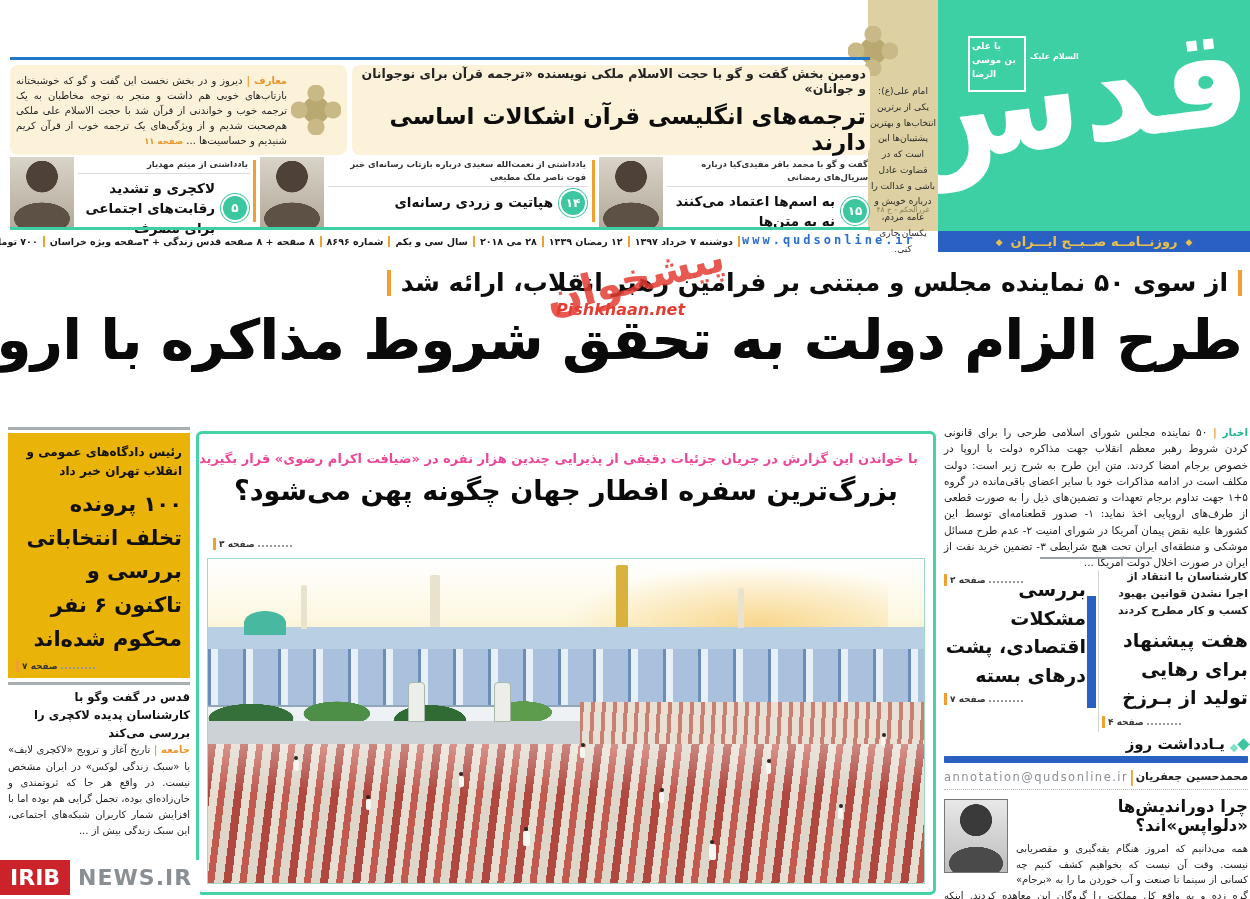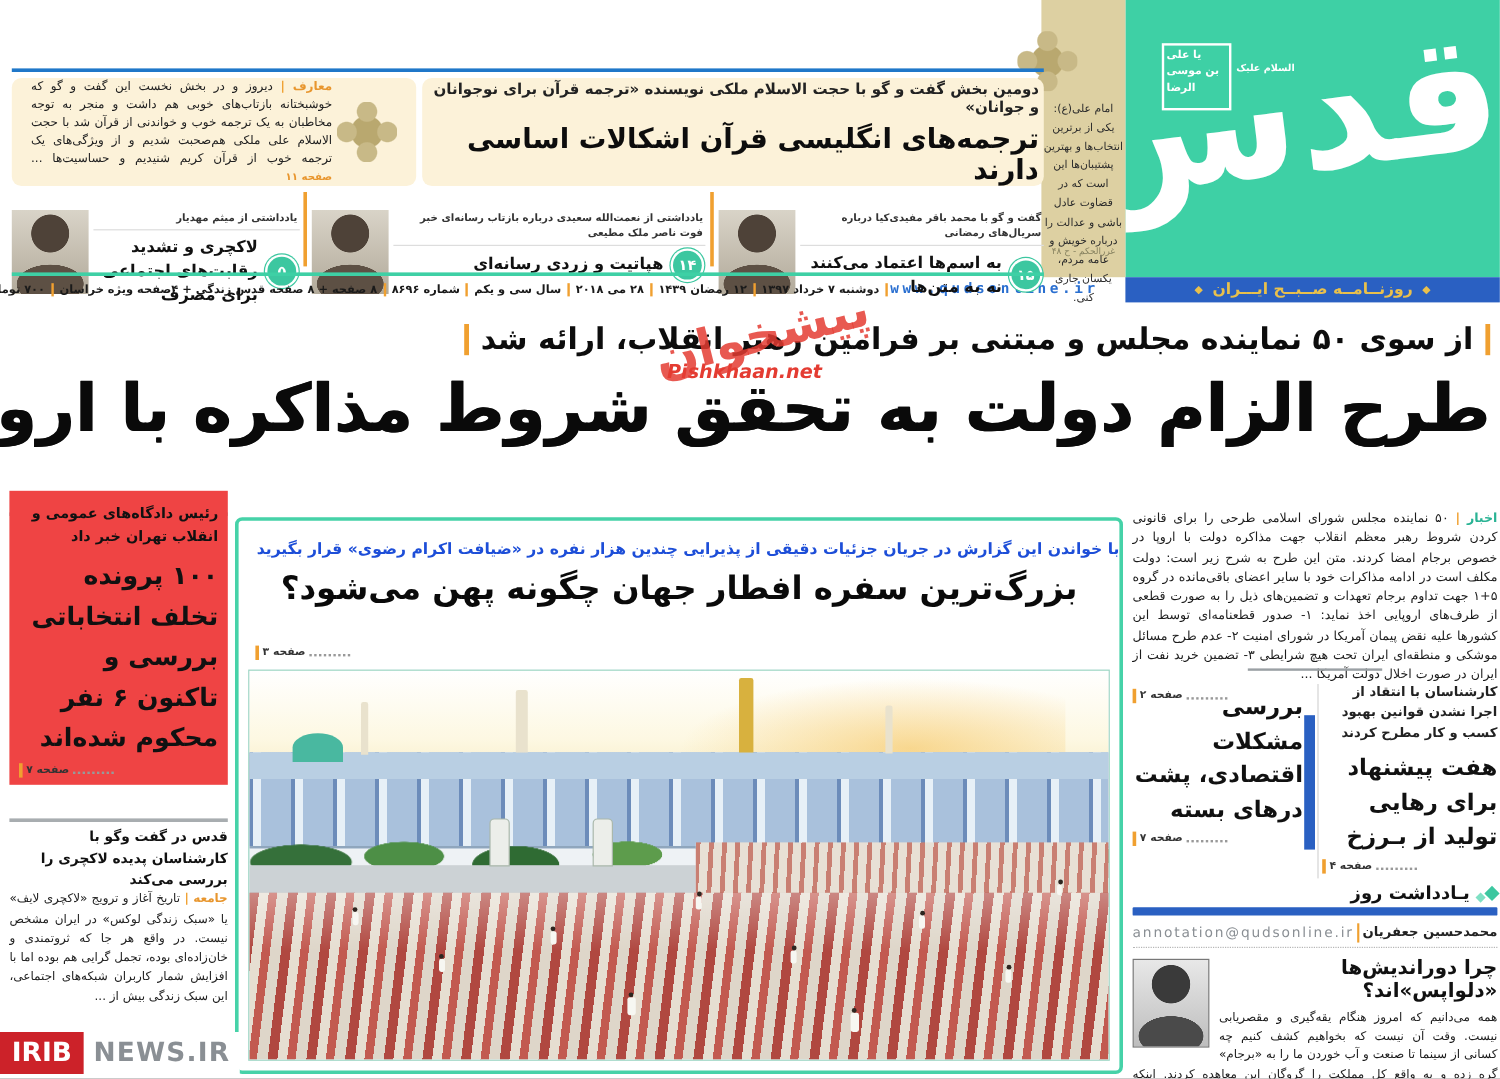--- a/index.html
+++ b/index.html
@@ -28,31 +28,31 @@
   .quote-src{position:absolute;left:0;right:0;top:205px;font-size:7.5px;color:#86815f;text-align:center;}
   .tagline{left:938px;top:231px;width:312px;height:21px;background:#2a60c2;display:flex;
            align-items:center;justify-content:center;gap:8px;color:#e9c04c;font-size:13px;font-weight:bold;}
   .tagline .dm{font-size:9px;}
   .website{left:742px;top:233px;width:188px;height:16px;color:#2a6fd0;font-weight:bold;font-size:12px;
            letter-spacing:3px;direction:ltr;text-align:left;font-family:"DejaVu Sans Mono",monospace;}
 
   
   .rule-blue{left:10px;top:57px;width:860px;height:3px;background:#1f77c9;}
   .cream{background:#fcf2d9;border-radius:8px;box-sizing:border-box;}
-  .box-maaref{left:10px;top:65px;width:337px;height:90px;display:flex;align-items:center;padding:5px 16px;gap:4px;}
+  .box-maaref{left:10px;top:65px;width:337px;height:90px;display:flex;align-items:center;padding:5px 6px;gap:4px;}
   .box-maaref .txt{font-size:10px;line-height:1.5;text-align:justify;color:#222;}
   .lbl-orange{color:#e8962e;font-weight:bold;}
   .pipe-o{color:#f0a030;font-weight:bold;}
   .inpage{color:#e8962e;font-size:8.5px;font-weight:bold;white-space:nowrap;}
   .box-quran{left:352px;top:65px;width:518px;height:90px;display:flex;flex-direction:column;
              align-items:center;justify-content:center;gap:7px;padding:4px;}
   .box-quran .kick{font-size:12.5px;font-weight:bold;color:#222;}
   .box-quran .head{font-size:23px;font-weight:bold;color:#0d0d0d;}
 
-  .item{top:175px;height:70px;}
+  .item{top:157px;height:70px;}
   .item .ph{position:absolute;left:0;top:0;width:64px;height:70px;}
   .face{background:
      radial-gradient(circle at 50% 28%, #4e4238 0 26%, transparent 27%),
      radial-gradient(ellipse 72% 38% at 50% 88%, #5d5044 0 60%, transparent 61%),
      linear-gradient(180deg,#d9d4c8,#b2aa9a);}
   .item .ct{position:absolute;left:68px;right:0;top:0;bottom:0;}
   .item .kick{font-size:8.5px;font-weight:bold;color:#333;line-height:1.5;text-align:right;
               border-bottom:1px solid #ddd;padding:1px 2px 2px;}
   .hrow{display:flex;align-items:center;gap:5px;padding-top:4px;}
   .num{flex:0 0 auto;width:24px;height:24px;border-radius:50%;background:#3cc7a0;color:#fff;
@@ -80,35 +80,35 @@
              color:#0a0a0a;white-space:nowrap;letter-spacing:-1px;text-shadow:.6px 0 0 #0a0a0a;}
 
   
   .pg{display:flex;align-items:center;direction:ltr;gap:3px;margin-top:4px;}
   .pg .bar{width:3px;height:12px;background:#f0a030;}
   .pg .lbl{font-size:9px;font-weight:bold;color:#333;white-space:nowrap;}
   .pg .dots{width:34px;height:1px;border-bottom:2px dotted #999;margin-top:3px;}
 
   
   .lc-rule{left:8px;width:182px;height:3px;background:#a8adb0;}
-  .lc1{left:8px;top:409px;width:182px;height:245px;background:#ef4444;box-sizing:border-box;padding:10px 8px 6px;}
+  .lc1{left:8px;top:433px;width:182px;height:245px;background:#eab308;box-sizing:border-box;padding:10px 8px 6px;}
   .lc1 .kick{font-size:12px;font-weight:bold;line-height:1.55;}
   .lc1 .head{font-size:21px;font-weight:bold;line-height:1.6;margin-top:8px;}
   .lc2{left:8px;top:689px;width:182px;}
   .lc2 .kick{font-size:11.5px;font-weight:bold;line-height:1.55;}
   .lc2 .head{font-size:19px;font-weight:bold;line-height:1.5;margin:7px 0;}
   .lc2 .body{font-size:10px;line-height:1.62;text-align:justify;color:#222;}
   .irib{left:0;top:860px;z-index:12;display:flex;direction:ltr;align-items:stretch;font-weight:bold;}
   .irib .r{background:#cc2229;color:#fff;font-size:22px;padding:5px 10px;}
   .irib .g{background:#fff;color:#8a8f94;font-size:22px;padding:5px 8px;letter-spacing:1px;}
 
   
   .pbox{left:196px;top:431px;width:740px;height:464px;border:3px solid #46d2a8;border-radius:6px;
         background:#fff;box-sizing:border-box;}
-  .pb-kick{margin-top:17px;text-align:right;font-size:13px;font-weight:bold;color:#1d4ed8;}
+  .pb-kick{margin-top:17px;text-align:left;font-size:13px;font-weight:bold;color:#ec4899;}
   .pb-head{text-align:center;font-size:27px;font-weight:bold;color:#0a0a0a;margin-top:9px;}
   .pb-pg{position:absolute;left:14px;top:100px;}
   .photo{position:absolute;left:8px;right:8px;top:124px;bottom:8px;overflow:hidden;
          border:1px solid #9fd8c5;background:#eef2f5;}
   .sky{position:absolute;left:0;right:0;top:0;height:32%;
        background:linear-gradient(180deg,#ffffff 0%,#fdf8e2 55%,#f4e6ba 100%);}
   .glow{position:absolute;right:5%;top:2%;width:45%;height:30%;
         background:radial-gradient(ellipse at 60% 60%, rgba(245,190,80,.55), transparent 70%);}
   .shrine{position:absolute;left:0;right:0;top:21%;height:24%;background-color:#cfdeec;
       background-image:

